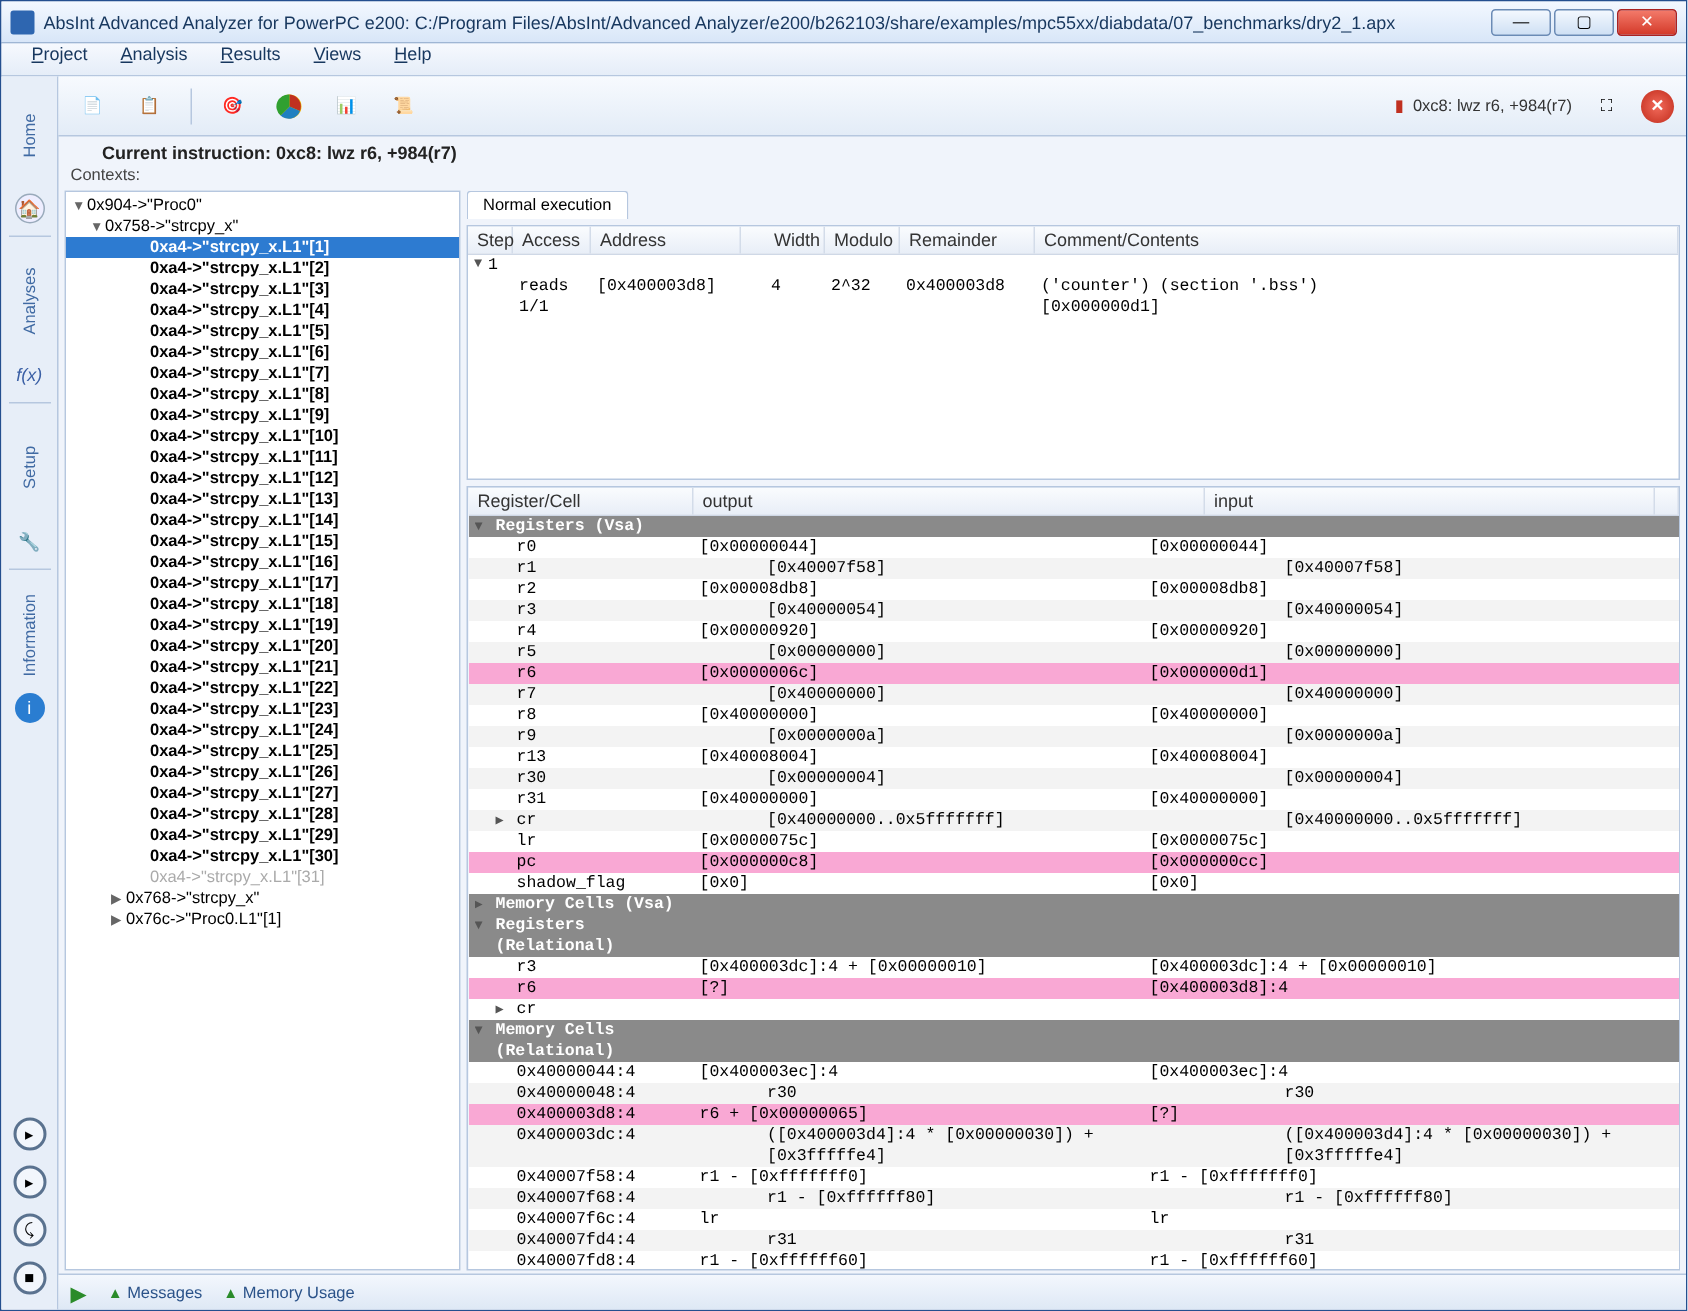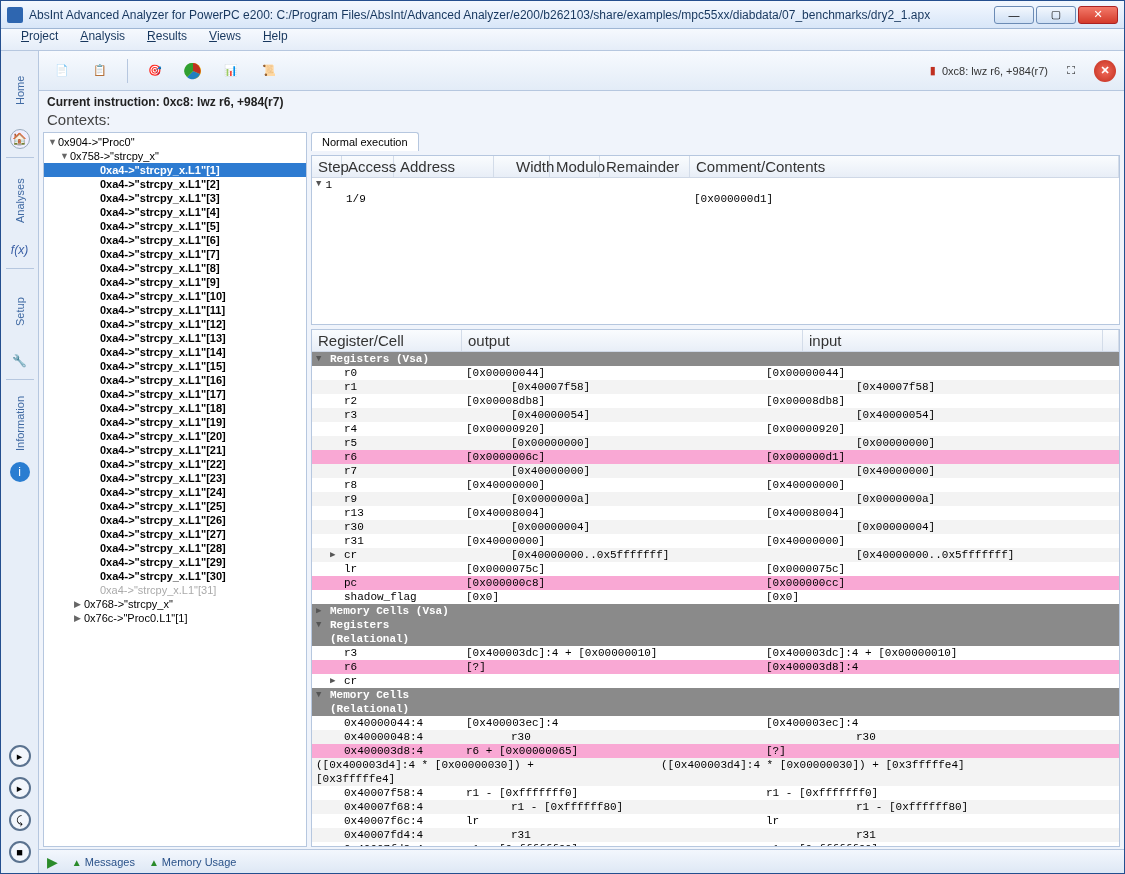--- a/index.html
+++ b/index.html
@@ -30,22 +30,22 @@
 .main { flex:1; display:flex; flex-direction:column; min-width:0; }
 
 .toolbar { height:40px; background:linear-gradient(#f7fafe,#e3ecf7); border-bottom:1px solid #b6c7df; display:flex; align-items:center; padding:0 8px; gap:8px; }
 .tbtn { width:30px; height:30px; border:1px solid transparent; border-radius:3px; display:flex; align-items:center; justify-content:center; cursor:pointer; }
 .tsep { width:1px; height:24px; background:#b6c7df; margin:0 4px; }
 .toolbar .spacer { flex:1; }
 .hilite-chip { display:flex; align-items:center; gap:6px; font-size:11px; color:#333; }
 .closebtn { width:22px; height:22px; border-radius:50%; background:radial-gradient(#f26b5b,#c02b1b); color:#fff; display:flex; align-items:center; justify-content:center; font-weight:bold; cursor:pointer; }
 
 .curinstr { padding:4px 8px 2px; font-size:12px; color:#222; }
-.curinstr b { font-weight:bold; }
-.ctxlabel { padding:0 8px 4px; font-size:15px; color:#444; }
+.curinstr b { font-weight:bold;margin-left:21px; }
+.ctxlabel { padding:0 8px 4px; font-size:11px; color:#444; }
 
 .content { flex:1; display:flex; min-height:0; padding:0 4px 2px 4px; gap:4px; }
 
 .tree { width:264px; background:#fff; border:1px solid #b6c7df; overflow:auto; font-family:Tahoma,sans-serif; font-size:11px; padding:2px 0; }
 .treerow { white-space:nowrap; padding:1px 4px; cursor:pointer; display:flex; align-items:center; }
 .treerow .arr { width:10px; display:inline-block; color:#666; font-size:9px; }
 .treerow.sel { background:#2d7bd1; color:#fff; }
 .treerow.dim { color:#aaa; }
 .indent1 { padding-left:16px; }
 .indent2 { padding-left:30px; }
@@ -53,21 +53,21 @@
 
 .right { flex:1; display:flex; flex-direction:column; min-width:0; gap:4px; }
 
 .tabhdr { display:flex; }
 .tab { background:#fff; border:1px solid #b6c7df; border-bottom:none; padding:3px 10px; font-size:11px; border-radius:3px 3px 0 0; cursor:pointer; }
 
 .pane { background:#fff; border:1px solid #b6c7df; font-family:Consolas,"Courier New",monospace; font-size:11px; overflow:auto; }
 .pane.top { height:170px; }
 .pane.bot { flex:1; }
 
-.hdrrow { display:flex; background:linear-gradient(#fafcfe,#e8eef7); border-bottom:1px solid #cfd8e6; font-family:Tahoma,sans-serif; font-size:15px; color:#333; position:sticky; top:0; }
+.hdrrow { display:flex; background:linear-gradient(#fafcfe,#e8eef7); border-bottom:1px solid #cfd8e6; font-family:Tahoma,sans-serif; font-size:12px; color:#333; position:sticky; top:0; }
 .hdrrow > div { padding:2px 6px; border-right:1px solid #d3dce9; }
 
 .steprow { display:flex; padding:1px 4px; }
 .c-step{width:30px;} .c-acc{width:52px;} .c-addr{width:100px;} .c-w{width:40px;margin-left:16px;} .c-mod{width:50px;} .c-rem{width:90px;} .c-com{flex:1;}
 
 .regrow { display:flex; padding:0 4px; line-height:14px; }
 .regrow.section { background:#8a8a8a; color:#fff; font-weight:bold; }
 .regrow.alt { background:#f3f3f3;gap:45px; }
 .regrow.hl { background:#f9a8d4; }
 .c-reg{width:150px; padding-left:28px;} .c-in{width:300px;} .c-out{flex:1;}
@@ -282,21 +282,30 @@
               <div class="c-mod">Modulo</div>
                 <div class="c-rem">Remainder</div>
               <div class="c-com">Comment/Contents</div>
             </div>
             <div class="steprow">
                 <span class="arr" style="font-size:9px;color:#555;margin-right:4px;">▼</span>
                 <span>1</span>
               </div>
             <div class="steprow">
               <div class="c-step"></div>
-                <div class="c-acc">1/9</div>
+                <div class="c-acc">reads</div>
+                <div class="c-addr">[0x400003d8]</div>
+              <div class="c-w">4</div>
+                <div class="c-mod">2^32</div>
+              <div class="c-rem">0x400003d8</div>
+                <div class="c-com">('counter') (section '.bss')</div>
+            </div>
+            <div class="steprow">
+              <div class="c-step"></div>
+                <div class="c-acc">1/1</div>
                 <div class="c-addr"></div>
               <div class="c-w"></div>
                 <div class="c-mod"></div>
                 <div class="c-rem"></div>
                 <div class="c-com">[0x000000d1]</div>
             </div>
           </div>
 
           <div class="pane bot" style="position:relative">
             <div class="hdrrow">
@@ -435,20 +444,21 @@
                   <div class="c-reg">0x40000048:4</div>
                   <div class="c-in">r30</div>
                   <div class="c-out">r30</div>
                 </div>
                 <div class="regrow hl">
                   <div class="c-reg">0x400003d8:4</div>
                   <div class="c-in">r6 + [0x00000065]</div>
                   <div class="c-out">[?]</div>
                 </div>
                 <div class="regrow alt">
+                  <div class="c-reg">0x400003dc:4</div>
                   <div class="c-in">([0x400003d4]:4 * [0x00000030]) + [0x3fffffe4]</div>
                   <div class="c-out">([0x400003d4]:4 * [0x00000030]) + [0x3fffffe4]</div>
                 </div>
                 <div class="regrow">
                   <div class="c-reg">0x40007f58:4</div>
                   <div class="c-in">r1 - [0xfffffff0]</div>
                   <div class="c-out">r1 - [0xfffffff0]</div>
                 </div>
                 <div class="regrow alt">
                   <div class="c-reg">0x40007f68:4</div>

